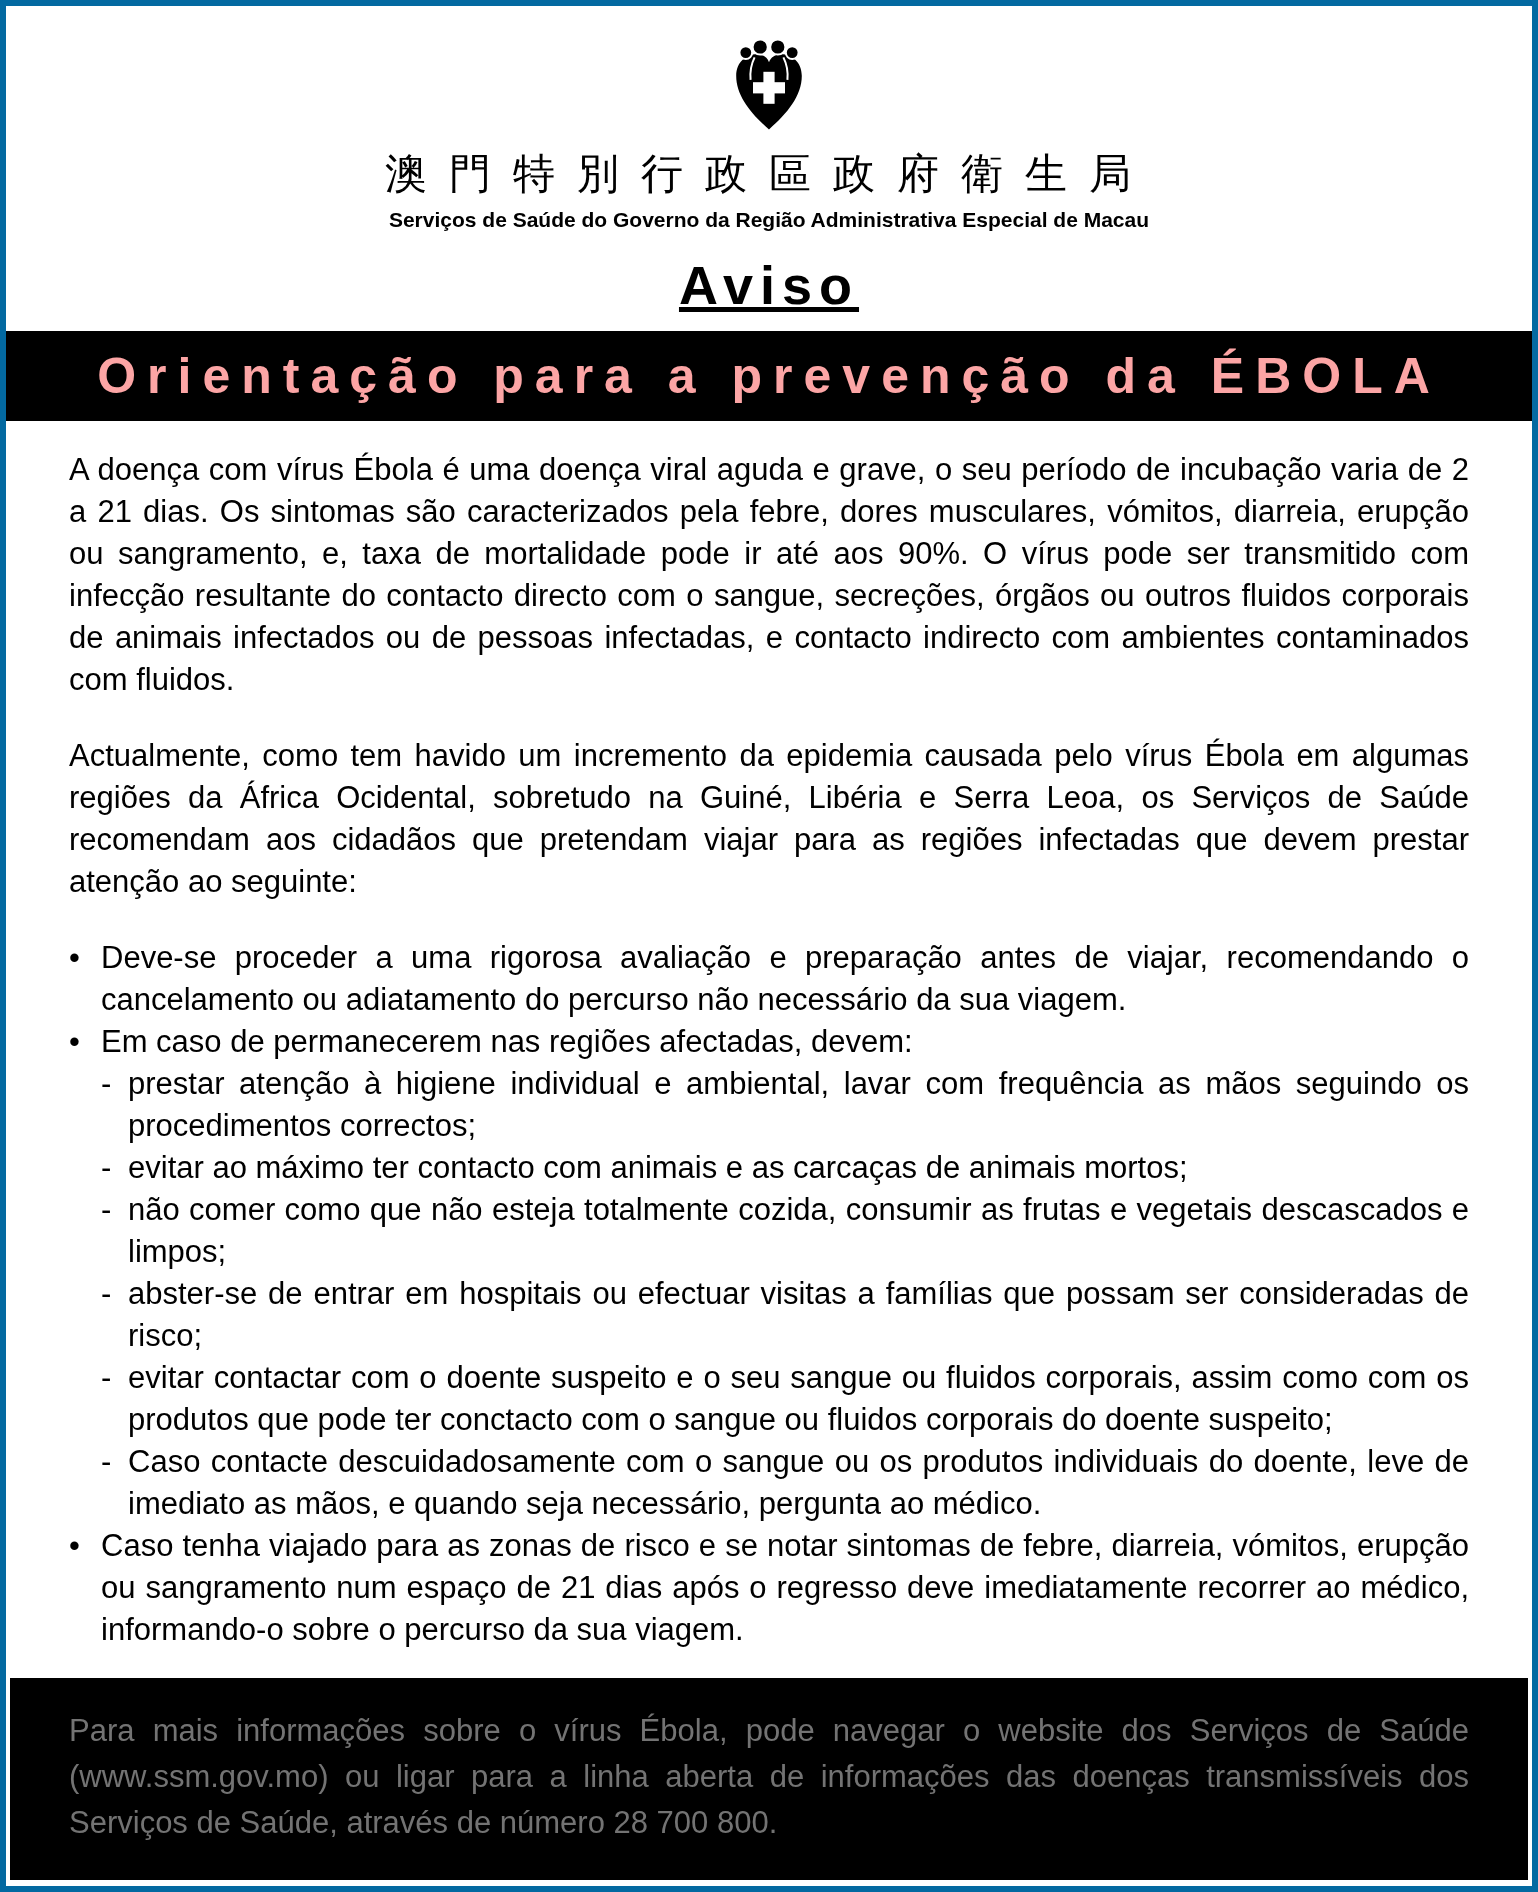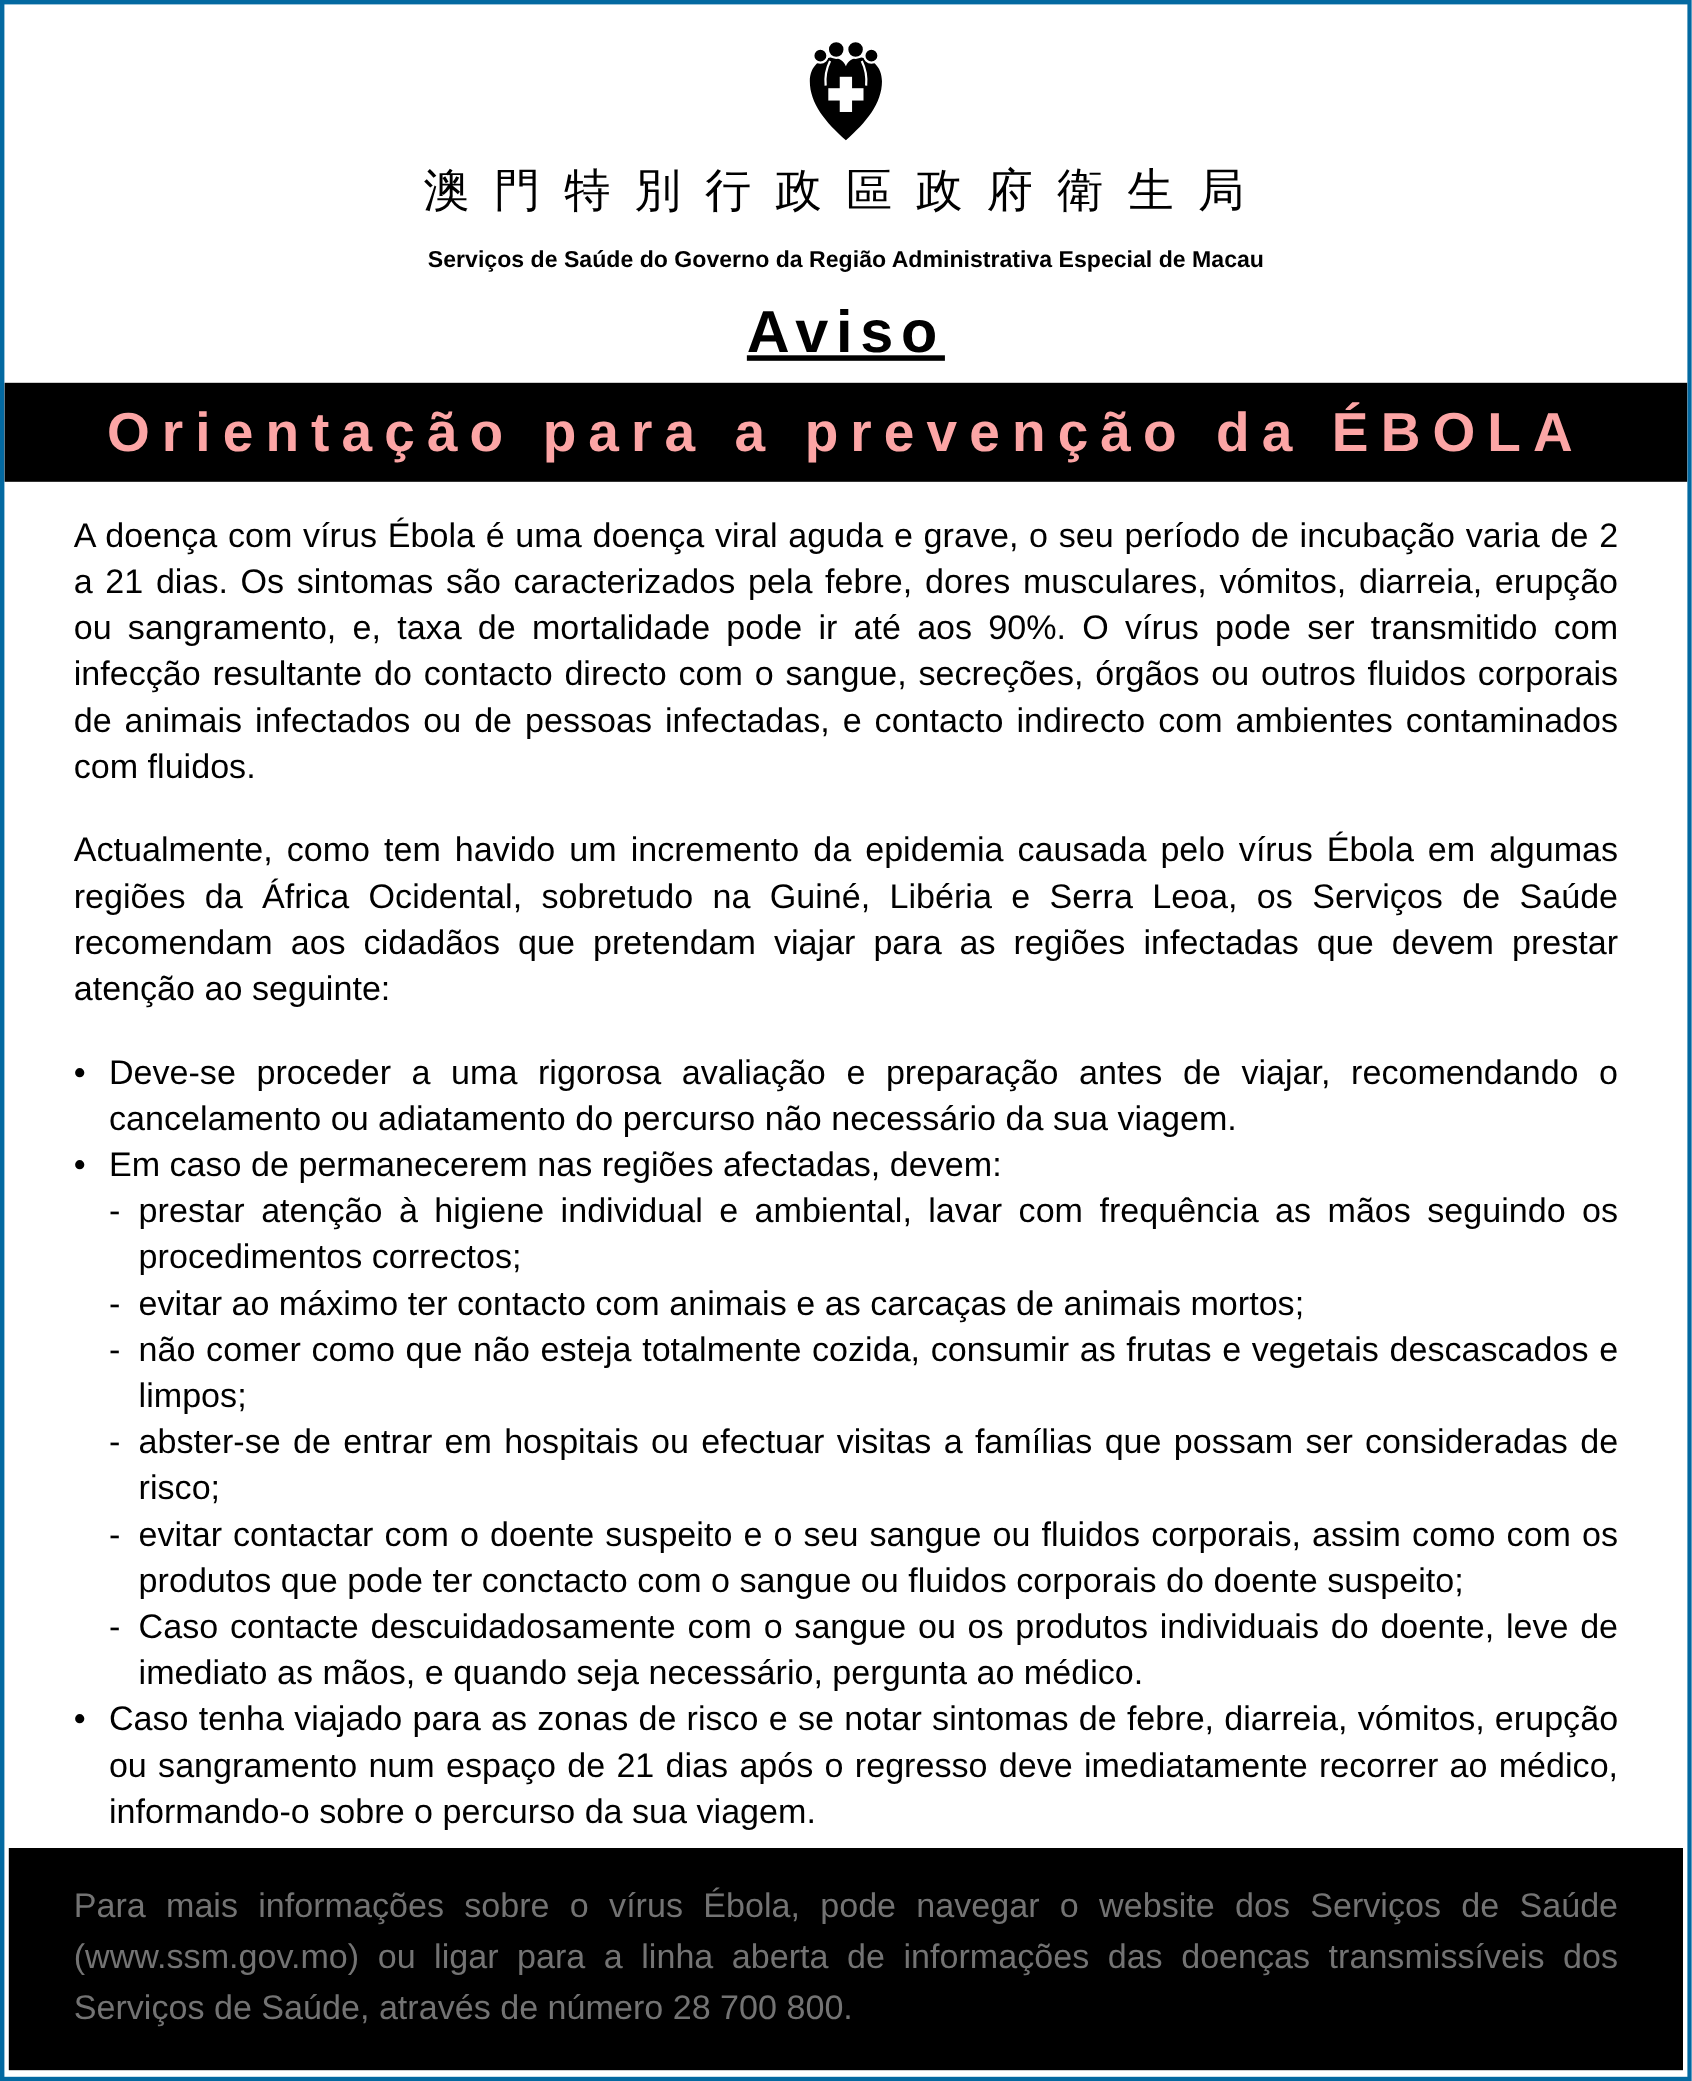--- a/index.html
+++ b/index.html
@@ -5,21 +5,21 @@
   html, body {
     margin: 0;
     padding: 0;
     background: #ffffff;
   }
   .page {
     position: relative;
     width: 1538px;
     height: 1892px;
     box-sizing: border-box;
-    border: 4px solid #0369a1;
+    border: 6px solid #0369a1;
     background: #fff;
     font-family: "Liberation Sans", sans-serif;
     color: #000;
     display: flex;
     flex-direction: column;
     overflow: hidden;
   }
   .header {
     text-align: center;
     padding-top: 30px;
@@ -32,21 +32,21 @@
   .org-zh {
     font-size: 42px;
     letter-spacing: 22px;
     margin-top: 4px;
     white-space: nowrap;
     font-weight: 400;
   }
   .org-pt {
     font-size: 21px;
     font-weight: 700;
-    margin-top: 24px;
+    margin-top: 6px;
   }
   .doc-title {
     font-size: 54px;
     font-weight: 700;
     letter-spacing: 7px;
     margin-top: 24px;
     line-height: 1.1;
     text-decoration: underline;
   }
   .banner {

